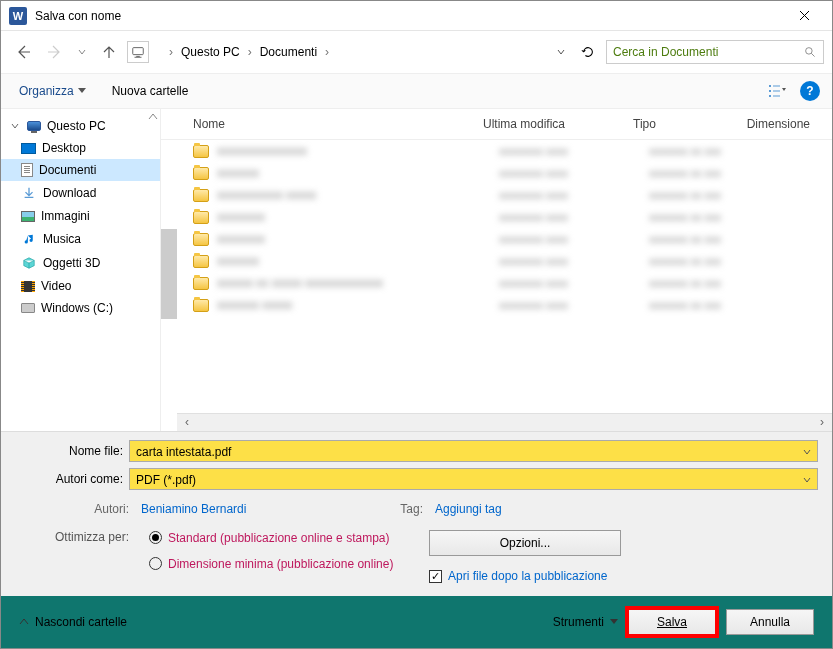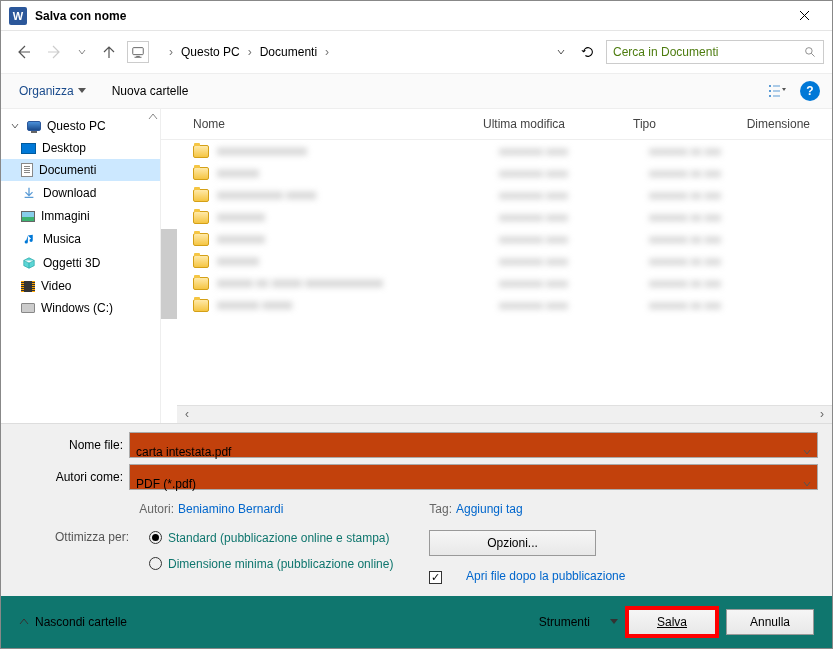--- a/index.html
+++ b/index.html
@@ -2,21 +2,21 @@
 <html><head>
 <meta charset="utf-8">
 <style>
   * { box-sizing: border-box; font-family: "Segoe UI", Tahoma, sans-serif; font-size: 12px; }
   body { margin: 0; background: #fff; color: #000; }
   .window { width: 833px; height: 649px; border: 1px solid #888; display: flex; flex-direction: column; background: #fff; position: relative; }
 
   
   .titlebar { height: 30px; display: flex; align-items: center; padding: 0 8px; border-bottom: 1px solid #e5e5e5; }
   .titlebar .app-icon { width: 18px; height: 18px; background: #2b579a; color: #fff; display:flex; align-items:center; justify-content:center; font-weight:bold; font-size:11px; border-radius:2px; }
-  .titlebar .title { margin-left: 8px; flex: 1; font-weight: bold; }
+  .titlebar .title { margin-left: 8px; flex: 1; }
   .titlebar .close { width: 40px; height: 28px; display:flex; align-items:center; justify-content:center; }
   .titlebar .close svg { width:11px; height:11px; stroke:#000; stroke-width:1; }
 
   
   .navbar { height: 42px; display:flex; align-items:center; padding: 0 8px; gap: 4px; }
   .navbtn { width: 28px; height: 28px; display:flex; align-items:center; justify-content:center; color:#555; }
   .navbtn.disabled { color:#bbb; }
   .addr-icon { width:22px; height:22px; border:1px solid #ccc; display:flex; align-items:center; justify-content:center; color:#555; position:relative;}
   .addr-icon svg { width:14px; height:14px; }
   .breadcrumb { flex:1; display:flex; align-items:center; gap:2px; overflow:hidden; margin-left: 14px;}
@@ -76,46 +76,46 @@
   .fr-name { width: 282px; }
   .fr-mod { width: 150px; font-size:11px; }
   .fr-type { width: 130px; font-size:11px; }
   .hscroll { height: 18px; background:#f0f0f0; border-top:1px solid #e0e0e0; display:flex; align-items:center; justify-content:space-between; padding:0 2px; margin-left:16px;}
   .hscroll .arrow { width:16px; height:14px; display:flex; align-items:center; justify-content:center; color:#666;}
 
   
   .form { padding: 8px 14px 8px 0; background:#f0f0f0; border-top:1px solid #ddd; }
   .form-row { display:flex; align-items:center; margin-bottom: 6px; }
   .form-label { width: 128px; text-align:right; padding-right: 6px; }
-  .form-input { flex:1; height: 22px; border:1px solid #aaa; background:#c2410c; padding: 12px 6px; display:flex; align-items:flex-start; justify-content:space-between;}
+  .form-input { flex:1; height: 22px; border:1px solid #aaa; background:#fde047; padding: 2px 6px; display:flex; align-items:flex-end; justify-content:space-between;}
   .form-input .caret { color:#555; }
 
-  .meta-row { display:flex; padding: 6px 0 6px 58px; gap: 4px; margin-left: 45px; }
+  .meta-row { display:flex; padding: 6px 0 6px 58px; gap: 12px; }
   .meta-label { color:#666; text-align:right; width: 70px; }
   .meta-val { color:#0066cc; }
 
   .opts-area { display:flex; padding: 8px 0 4px 34px; gap: 20px; }
   .opt-col1 { width: 94px; text-align:right; color:#555; }
   .opt-col2 { width: 260px; }
   .radio-row { display:flex; align-items:flex-start; gap:6px; margin-bottom:10px; line-height:1.35;}
   .radio { width:13px; height:13px; border:1px solid #333; border-radius:50%; display:flex; align-items:center; justify-content:center; flex-shrink:0; margin-top:1px;}
   .radio.checked::after { content:""; width:7px; height:7px; background:#000; border-radius:50%; }
-  .radio-label { color:#0f766e; }
+  .radio-label { color:#be185d; }
   .opt-col3 { flex:1; }
-  .btn-opzioni { width: 167px; height: 26px; background:linear-gradient(#f6f6f6,#e8e8e8); border:1px solid #999; display:flex; align-items:center; justify-content:center; margin-bottom:12px;}
-  .check-row { display:flex; align-items:flex-end; gap:24px; line-height:1.35;}
+  .btn-opzioni { width: 192px; height: 26px; background:linear-gradient(#f6f6f6,#e8e8e8); border:1px solid #999; display:flex; align-items:center; justify-content:center; margin-bottom:12px;}
+  .check-row { display:flex; align-items:center; gap:6px; line-height:1.35;}
   .checkbox { width:13px; height:13px; border:1px solid #333; background:#fff; display:flex; align-items:center; justify-content:center; flex-shrink:0; margin-top:1px;}
   .checkbox.checked::after { content:"✓"; font-size:11px; line-height:1; color:#000;}
   .check-label { color:#0066cc; max-width: 160px; }
 
   
   .footer { height: 52px; display:flex; align-items:center; padding: 0 18px; background:#0f766e;}
   .footer .hide-folders { display:flex; align-items:center; gap:6px; }
   .footer .spacer { flex:1; }
-  .footer .tools { display:flex; align-items:center; gap:20px; margin-right: 10px;}
+  .footer .tools { display:flex; align-items:center; gap:6px; margin-right: 10px;}
   .btn { width: 88px; height: 26px; background:linear-gradient(#f6f6f6,#e8e8e8); border:1px solid #999; display:flex; align-items:center; justify-content:center;}
   .btn.primary-highlight { outline: 4px solid #ff0000; outline-offset: -1px; text-decoration: underline; }
 
   .caret svg, .caret-sm svg { width:8px; height:8px; fill:#555; }
 </style>
 </head>
 <body>
 
 <div class="window">
 

